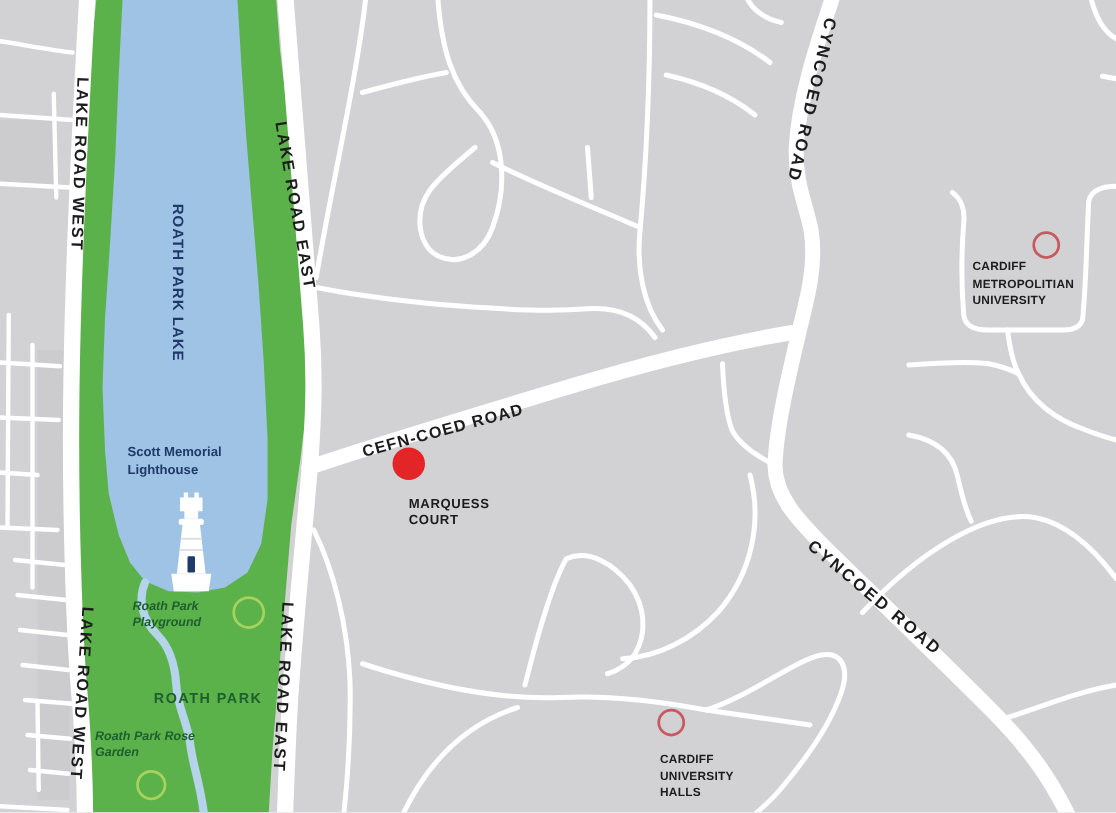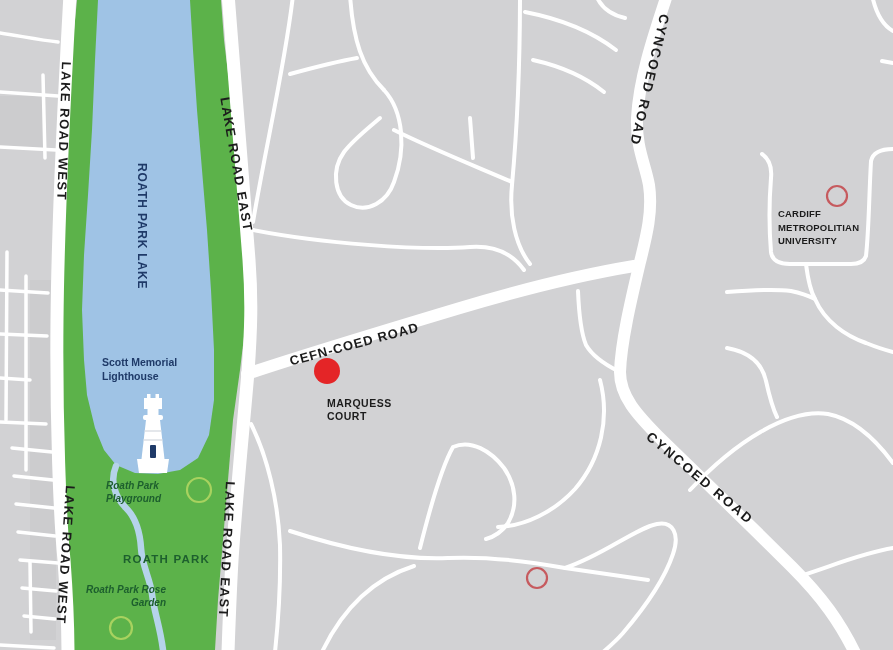--- a/index.html
+++ b/index.html
@@ -26,21 +26,21 @@
   #lbl-rpl       {left:149px;top:163px;transform:rotate(90deg);font-size:12px;letter-spacing:0.8px;}
   #lbl-cyncoed-t {left:672px;top:16px;transform:rotate(103deg);font-size:13.5px;letter-spacing:2px;}
   #lbl-cyncoed-b {left:653px;top:429px;transform:rotate(40deg);font-size:13.5px;letter-spacing:2px;}
   #lbl-cefn      {left:288px;top:354px;transform:rotate(-15deg);font-size:13px;letter-spacing:1px;}
   #lbl-scott     {left:102px;top:356px;width:100px;text-align:left;font-size:10.5px;line-height:13.5px;}
   #lbl-marquess  {left:327px;top:397px;width:80px;font-size:10.5px;letter-spacing:0.5px;}
   #lbl-met       {left:778px;top:207px;width:96px;font-size:9.5px;line-height:13.5px;letter-spacing:0.2px;}
   #lbl-halls     {left:528px;top:601px;width:70px;font-size:9.5px;line-height:13.5px;letter-spacing:0.2px;}
   #lbl-playgrnd  {left:106px;top:480px;width:90px;text-align:left;font-size:10px;font-style:italic;line-height:12.5px;}
   #lbl-roathpark {left:123px;top:553px;width:90px;text-align:left;font-size:11.5px;letter-spacing:1.2px;}
-  #lbl-rosegdn   {left:76px;top:584px;width:90px;text-align:right;font-size:10px;font-style:italic;line-height:12.5px;}
+  #lbl-rosegdn   {left:76px;top:584px;width:90px;text-align:left;font-size:10px;font-style:italic;line-height:12.5px;}
   
   .park{fill:var(--park-green,#5cb24a);}
   .lake{fill:var(--lake-blue,#9fc3e5);}
   .stream{fill:none;stroke:var(--stream-blue,#b5d3ea);stroke-width:6.5;stroke-linecap:round;}
   .rd{fill:none;stroke:var(--road,#fff);stroke-linecap:round;stroke-linejoin:round;}
   .rd-minor{stroke-width:4;}
   .rd-stub{stroke-width:3.5;}
   .rd-major{stroke-width:12;}
   .rd-lrw,.rd-lre{stroke-width:13;}
   .shade{fill:rgba(90,90,100,0.05);}
@@ -154,16 +154,17 @@
   <div class="lbl road-lbl" id="lbl-lrw-bot">LAKE ROAD WEST</div>
   <div class="lbl road-lbl" id="lbl-lre-top">LAKE ROAD EAST</div>
   <div class="lbl road-lbl" id="lbl-lre-bot">LAKE ROAD EAST</div>
   <div class="lbl navy" id="lbl-rpl">ROATH PARK LAKE</div>
   <div class="lbl" id="lbl-cyncoed-t">CYNCOED ROAD</div>
   <div class="lbl" id="lbl-cyncoed-b">CYNCOED ROAD</div>
   <div class="lbl" id="lbl-cefn">CEFN-COED ROAD</div>
   <div class="lbl navy wrap" id="lbl-scott">Scott Memorial Lighthouse</div>
   <div class="lbl wrap" id="lbl-marquess">MARQUESS COURT</div>
   <div class="lbl wrap" id="lbl-met">CARDIFF METROPOLITIAN UNIVERSITY</div>
+  <div class="lbl wrap" id="lbl-halls">CARDIFF UNIVERSITY HALLS</div>
   <div class="lbl green wrap" id="lbl-playgrnd">Roath Park Playground</div>
   <div class="lbl green" id="lbl-roathpark">ROATH PARK</div>
   <div class="lbl green wrap" id="lbl-rosegdn">Roath Park Rose Garden</div>
 </div>
 
 </body></html>

